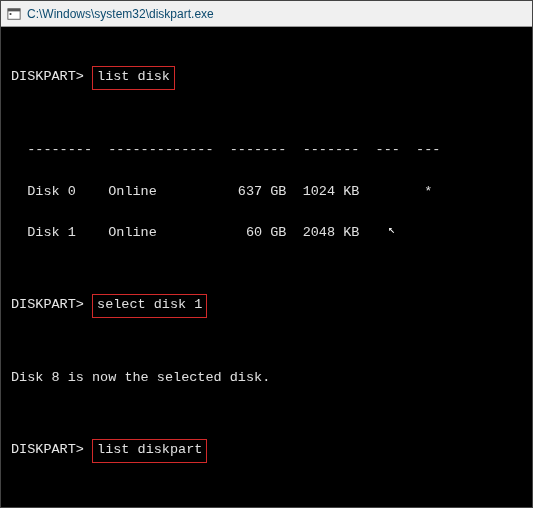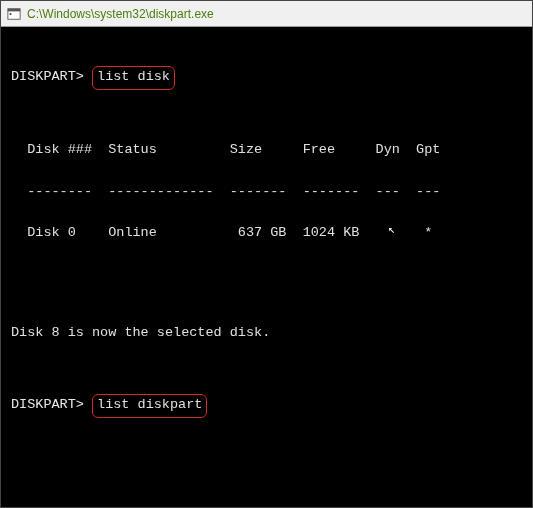--- a/index.html
+++ b/index.html
@@ -13,21 +13,21 @@
       overflow: hidden;
     }
     .window {
       background: #000;
       border: 1px solid #444;
       width: 533px;
       height: 508px;
     }
     .titlebar {
       background: #f0f0f0;
-      color: #4d7c0f;
+      color: #0c4a6e;
       font-family: 'Segoe UI', Tahoma, sans-serif;
       font-size: 12px;
       padding: 4px 6px;
       display: flex;
       align-items: center;
       gap: 6px;
       border-bottom: 1px solid #999;
       height: 26px;
     }
     .titlebar-icon {
@@ -36,21 +36,21 @@
       display: inline-block;
     }
     .terminal {
       padding: 18px 10px 10px 10px;
       line-height: 1.55;
       white-space: pre;
     }
     .prompt { color: #e8e8e8; margin-top: 43px; }
     .hl {
       border: 1.5px solid #d22a2a;
-      border-radius: 6px;
+      border-radius: 0;
       padding: 0 4px 1px 4px;
       display: inline-block;
     }
     .row { display: block; }
     .gap { height: 8px; }
     .cursor-ptr {
       position: absolute;
       left: 388px;
       top: 222px;
       color: #fff;
@@ -73,24 +73,25 @@
         <rect x="1" y="2" width="14" height="3" fill="#555"></rect>
         <rect x="3" y="7" width="2" height="2" fill="#333"></rect>
       </svg>
     </span>
     <span>C:\Windows\system32\diskpart.exe</span>
   </div>
 
   <div class="terminal">
 <span class="row"><span class="prompt">DISKPART&gt;</span> <span class="hl">list disk</span></span>
 <div class="gap"></div>
-<span class="row">  Disk ###  Status         Size     Free     Dyn  Gpt</span>
 <span class="row">  --------  -------------  -------  -------  ---  ---</span>
 <span class="row">  Disk 0    Online          637 GB  1024 KB        *</span>
+<span class="row">  Disk 1    Online           60 GB  2048 KB</span>
 <div class="gap"></div>
+<span class="row"><span class="prompt">DISKPART&gt;</span> <span class="hl">select disk 1</span></span>
 <div class="gap"></div>
 <span class="row">Disk 8 is now the selected disk.</span>
 <div class="gap"></div>
 <span class="row"><span class="prompt">DISKPART&gt;</span> <span class="hl">list diskpart</span></span>
 
 
 
 
 
 

